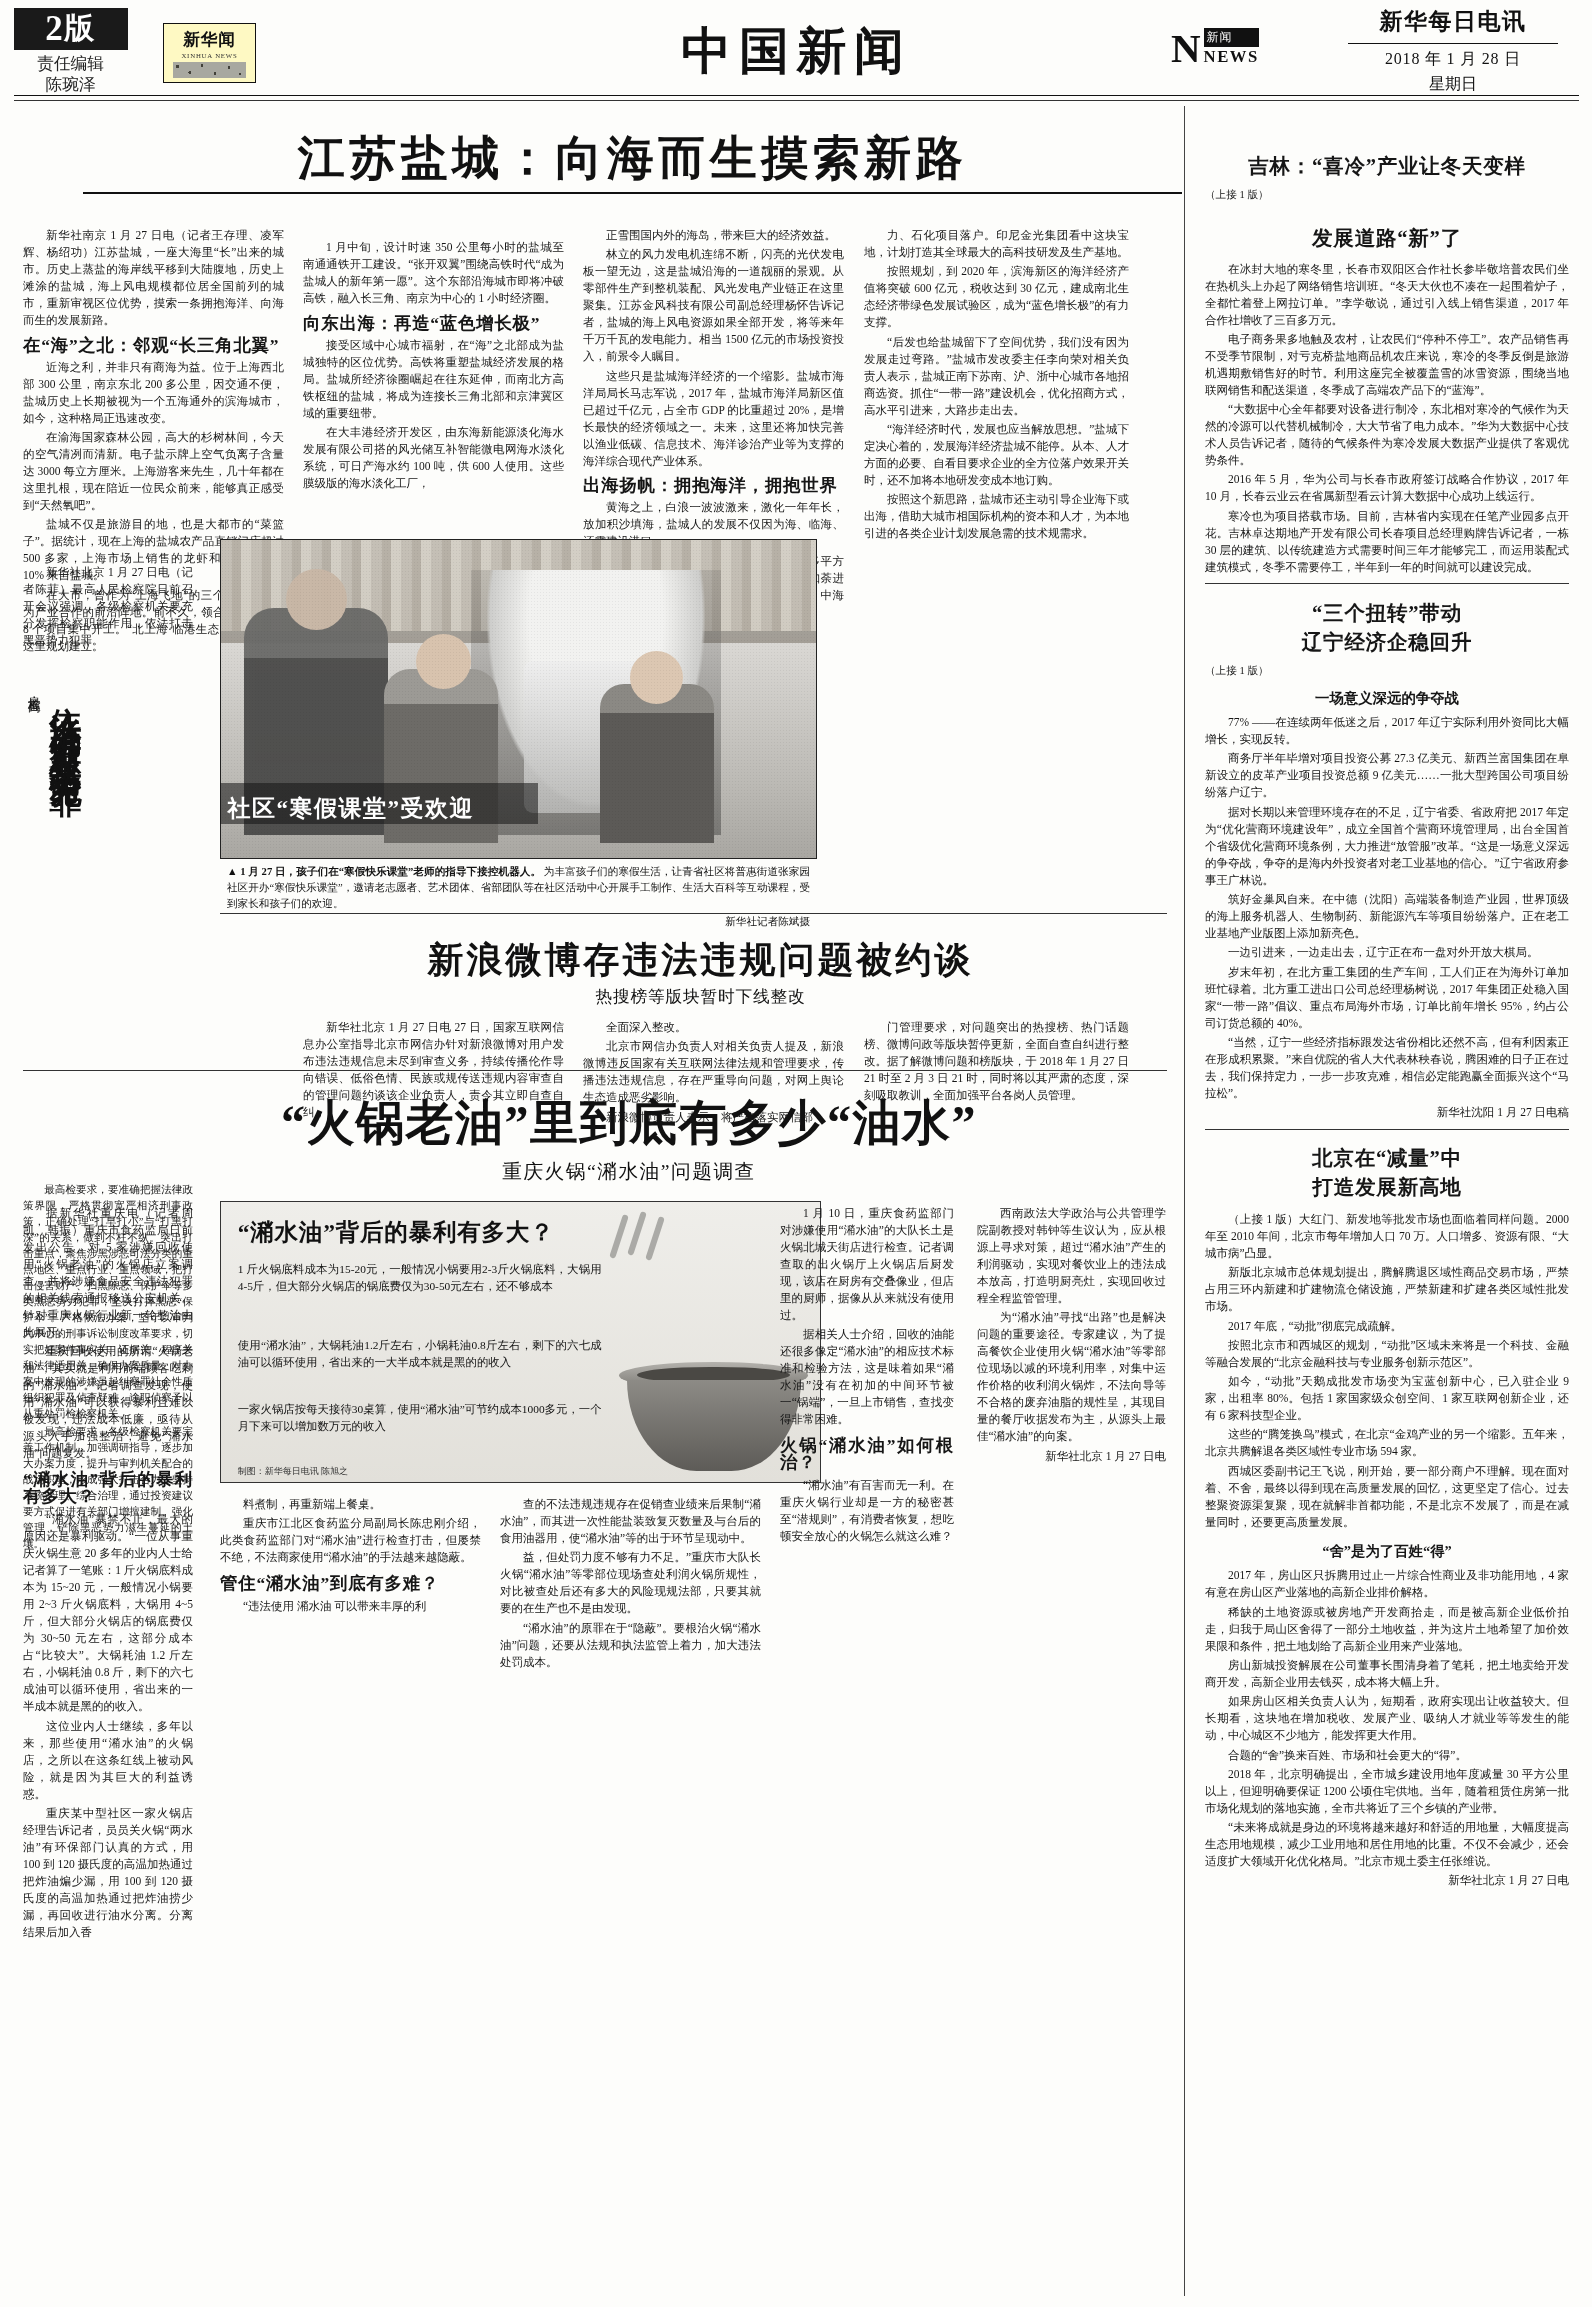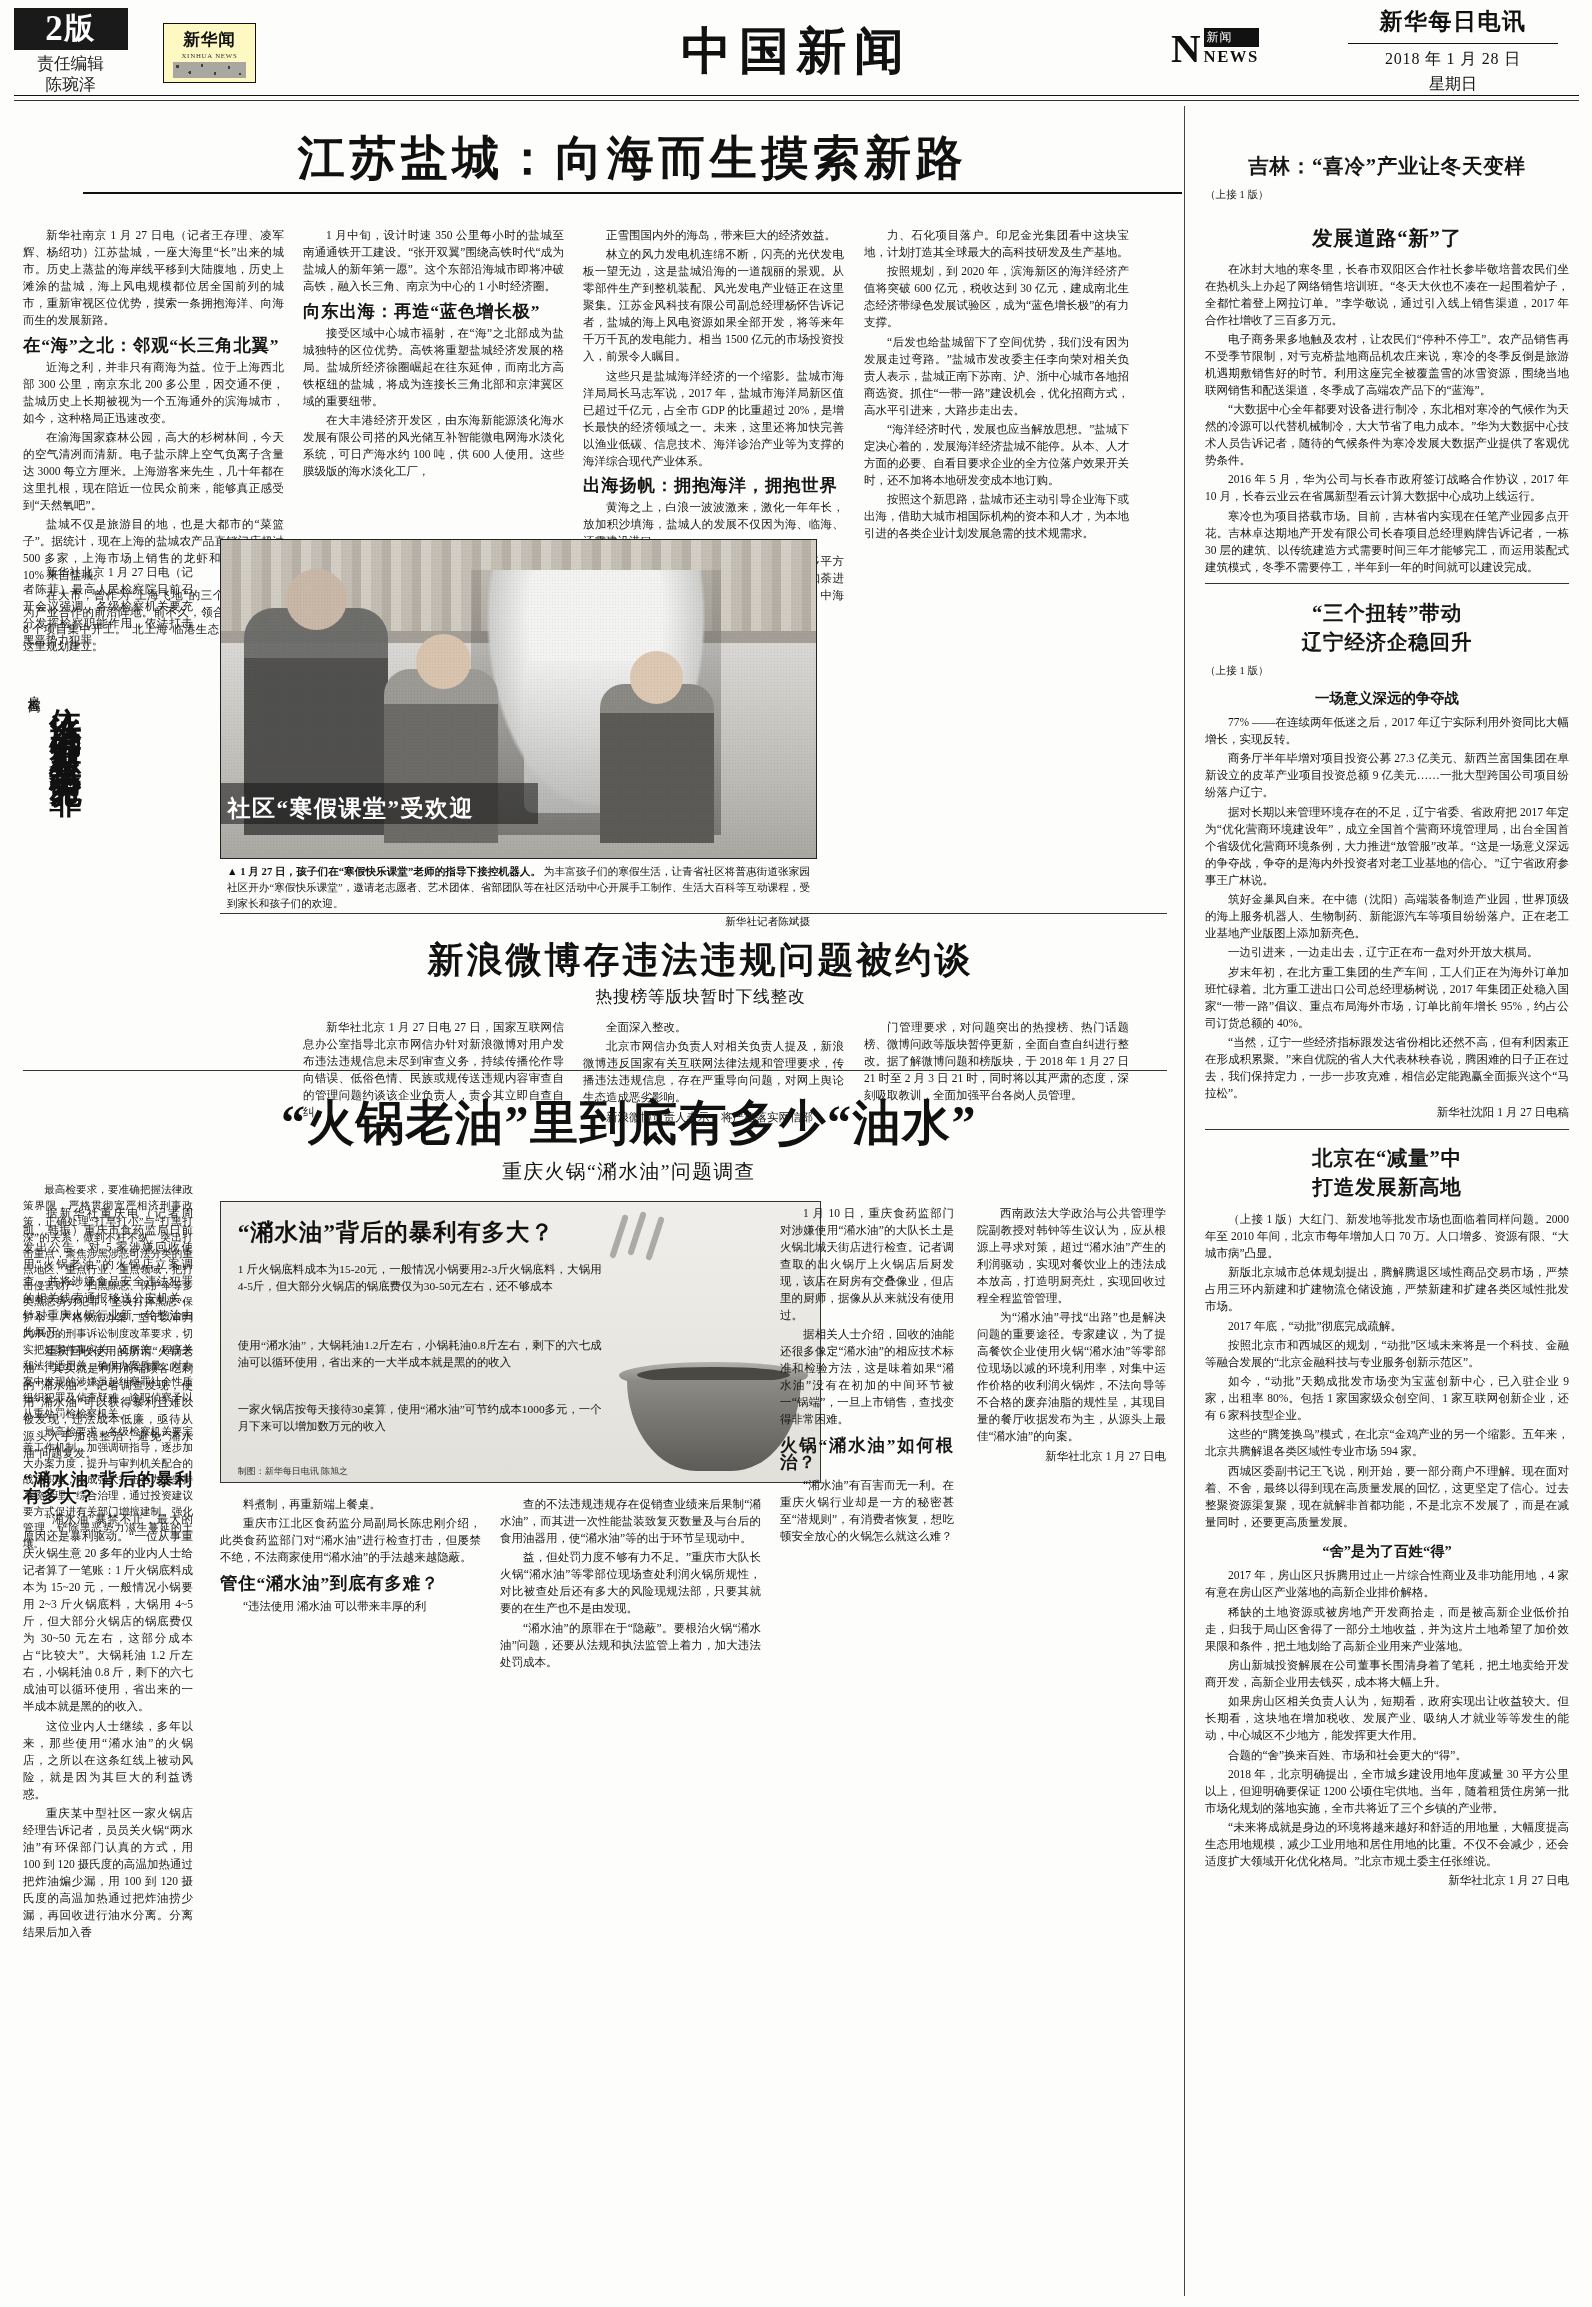--- a/index.html
+++ b/index.html
@@ -163,21 +163,21 @@
 
   <div class="col" style="left:23px;top:227px;width:261px;">
     <p>新华社南京 1 月 27 日电（记者王存理、凌军辉、杨绍功）江苏盐城，一座大海里“长”出来的城市。历史上蒸盐的海岸线平移到大陆腹地，历史上滩涂的盐城，海上风电规模都位居全国前列的城市，重新审视区位优势，摸索一条拥抱海洋、向海而生的发展新路。</p>
     <div class="sub-h">在“海”之北：邻观“长三角北翼”</div>
     <p>近海之利，并非只有商海为益。位于上海西北部 300 公里，南京东北 200 多公里，因交通不便，盐城历史上长期被视为一个五海通外的滨海城市，如今，这种格局正迅速改变。</p>
     <p>在渝海国家森林公园，高大的杉树林间，今天的空气清冽而清新。电子盐示牌上空气负离子含量达 3000 每立方厘米。上海游客来先生，几十年都在这里扎根，现在陪近一位民众前来，能够真正感受到“天然氧吧”。</p>
     <p>盐城不仅是旅游目的地，也是大都市的“菜篮子”。据统计，现在上海的盐城农产品直销门店超过 500 多家，上海市场上销售的龙虾和青菜产品约 10% 来自盐城。</p>
     <p>在大市，曾作为“上海飞地”的三个农场正在变为产业合作的前沿阵地。前不久，领合金材料产等 8 个项目集中开工。“北上海·临港生态智造城”也在这里规划建立。</p>
   </div>
 
-  <div class="col" style="left:303px;top:227px;width:261px;">
+  <div class="col" style="left:303px;top:239px;width:261px;">
     <p>1 月中旬，设计时速 350 公里每小时的盐城至南通通铁开工建设。“张开双翼”围绕高铁时代“成为盐城人的新年第一愿”。这个东部沿海城市即将冲破高铁，融入长三角、南京为中心的 1 小时经济圈。</p>
     <div class="sub-h">向东出海：再造“蓝色增长极”</div>
     <p>接受区域中心城市福射，在“海”之北部成为盐城独特的区位优势。高铁将重塑盐城经济发展的格局。盐城所经济徐圈崛起在往东延伸，而南北方高铁枢纽的盐城，将成为连接长三角北部和京津冀区域的重要纽带。</p>
     <p>在大丰港经济开发区，由东海新能源淡化海水发展有限公司搭的风光储互补智能微电网海水淡化系统，可日产海水约 100 吨，供 600 人使用。这些膜级版的海水淡化工厂，</p>
   </div>
 
   <div class="col" style="left:583px;top:227px;width:261px;">
     <p>正雪围国内外的海岛，带来巨大的经济效益。</p>
     <p>林立的风力发电机连绵不断，闪亮的光伏发电板一望无边，这是盐城沿海的一道靓丽的景观。从零部件生产到整机装配、风光发电产业链正在这里聚集。江苏金风科技有限公司副总经理杨怀告诉记者，盐城的海上风电资源如果全部开发，将等来年千万千瓦的发电能力。相当 1500 亿元的市场投资投入，前景令人瞩目。</p>
     <p>这些只是盐城海洋经济的一个缩影。盐城市海洋局局长马志军说，2017 年，盐城市海洋局新区值已超过千亿元，占全市 GDP 的比重超过 20%，是增长最快的经济领域之一。未来，这里还将加快完善以渔业低碳、信息技术、海洋诊治产业等为支撑的海洋综合现代产业体系。</p>

